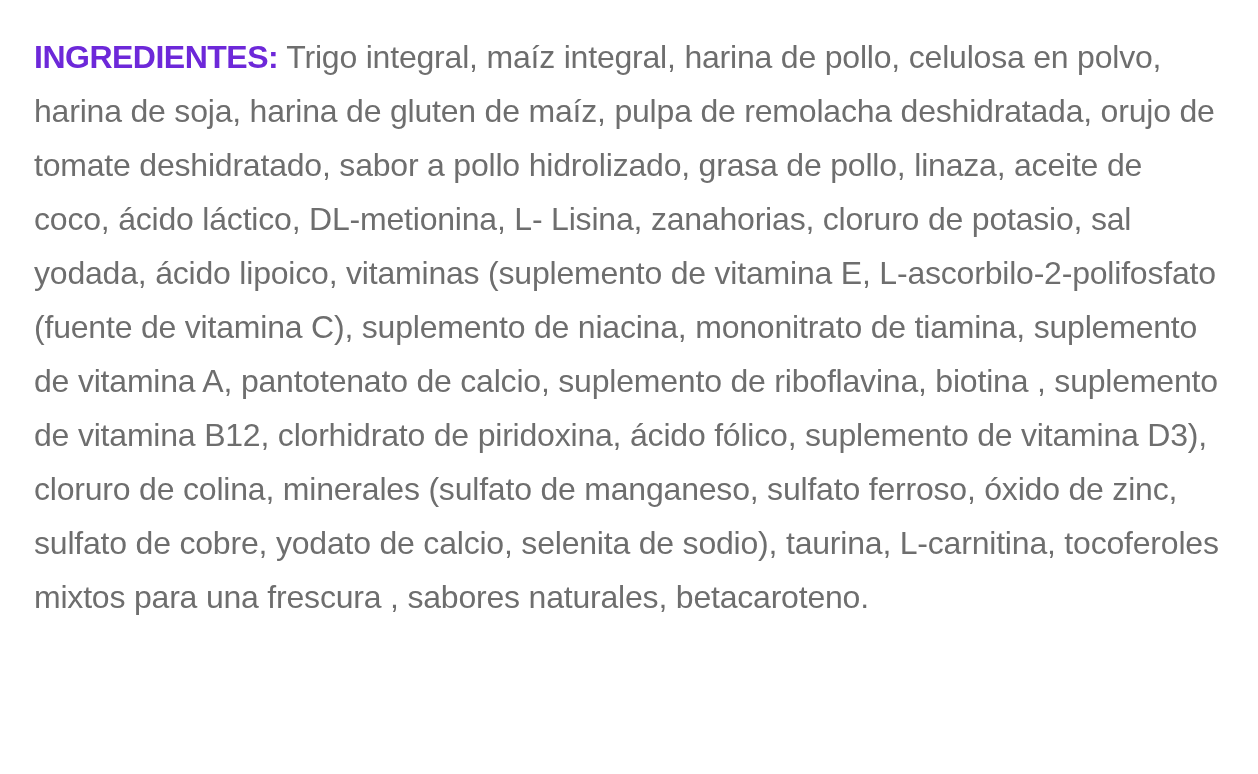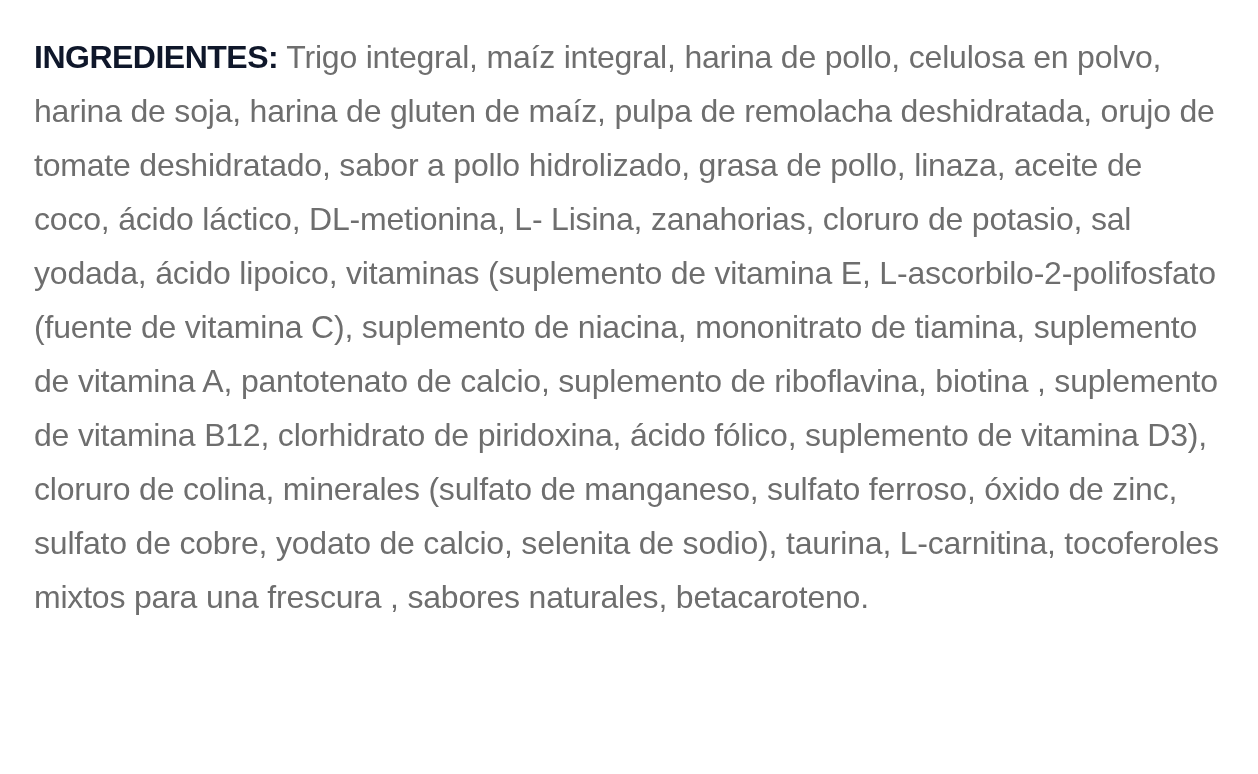--- a/index.html
+++ b/index.html
@@ -21,21 +21,21 @@
   .ingredients-paragraph {
     font-size: 32px;
     line-height: 54px;
     color: #6e6e6e;
     letter-spacing: -0.2px;
     text-align: left;
     max-width: 1192px;
   }
   .ingredients-label {
     font-weight: 700;
-    color: #0f172a;
+    color: #6d28d9;
     letter-spacing: -0.5px;
   }
 </style>
 </head>
 <body>
 
 <main class="page">
   <p class="ingredients-paragraph"><strong class="ingredients-label">INGREDIENTES:</strong><span> Trigo integral, maíz integral, harina de pollo, celulosa en polvo, harina de soja, harina de gluten de maíz, pulpa de remolacha deshidratada, orujo de tomate deshidratado, sabor a pollo hidrolizado, grasa de pollo, linaza, aceite de coco, ácido láctico, DL-metionina, L- Lisina, zanahorias, cloruro de potasio, sal yodada, ácido lipoico, vitaminas (suplemento de vitamina E, L-ascorbilo-2-polifosfato (fuente de vitamina C), suplemento de niacina, mononitrato de tiamina, suplemento de vitamina A, pantotenato de calcio, suplemento de riboflavina, biotina , suplemento de vitamina B12, clorhidrato de piridoxina, ácido fólico, suplemento de vitamina D3), cloruro de colina, minerales (sulfato de manganeso, sulfato ferroso, óxido de zinc, sulfato de cobre, yodato de calcio, selenita de sodio), taurina, L-carnitina, tocoferoles mixtos para una frescura , sabores naturales, betacaroteno.</span></p>
 </main>
 

